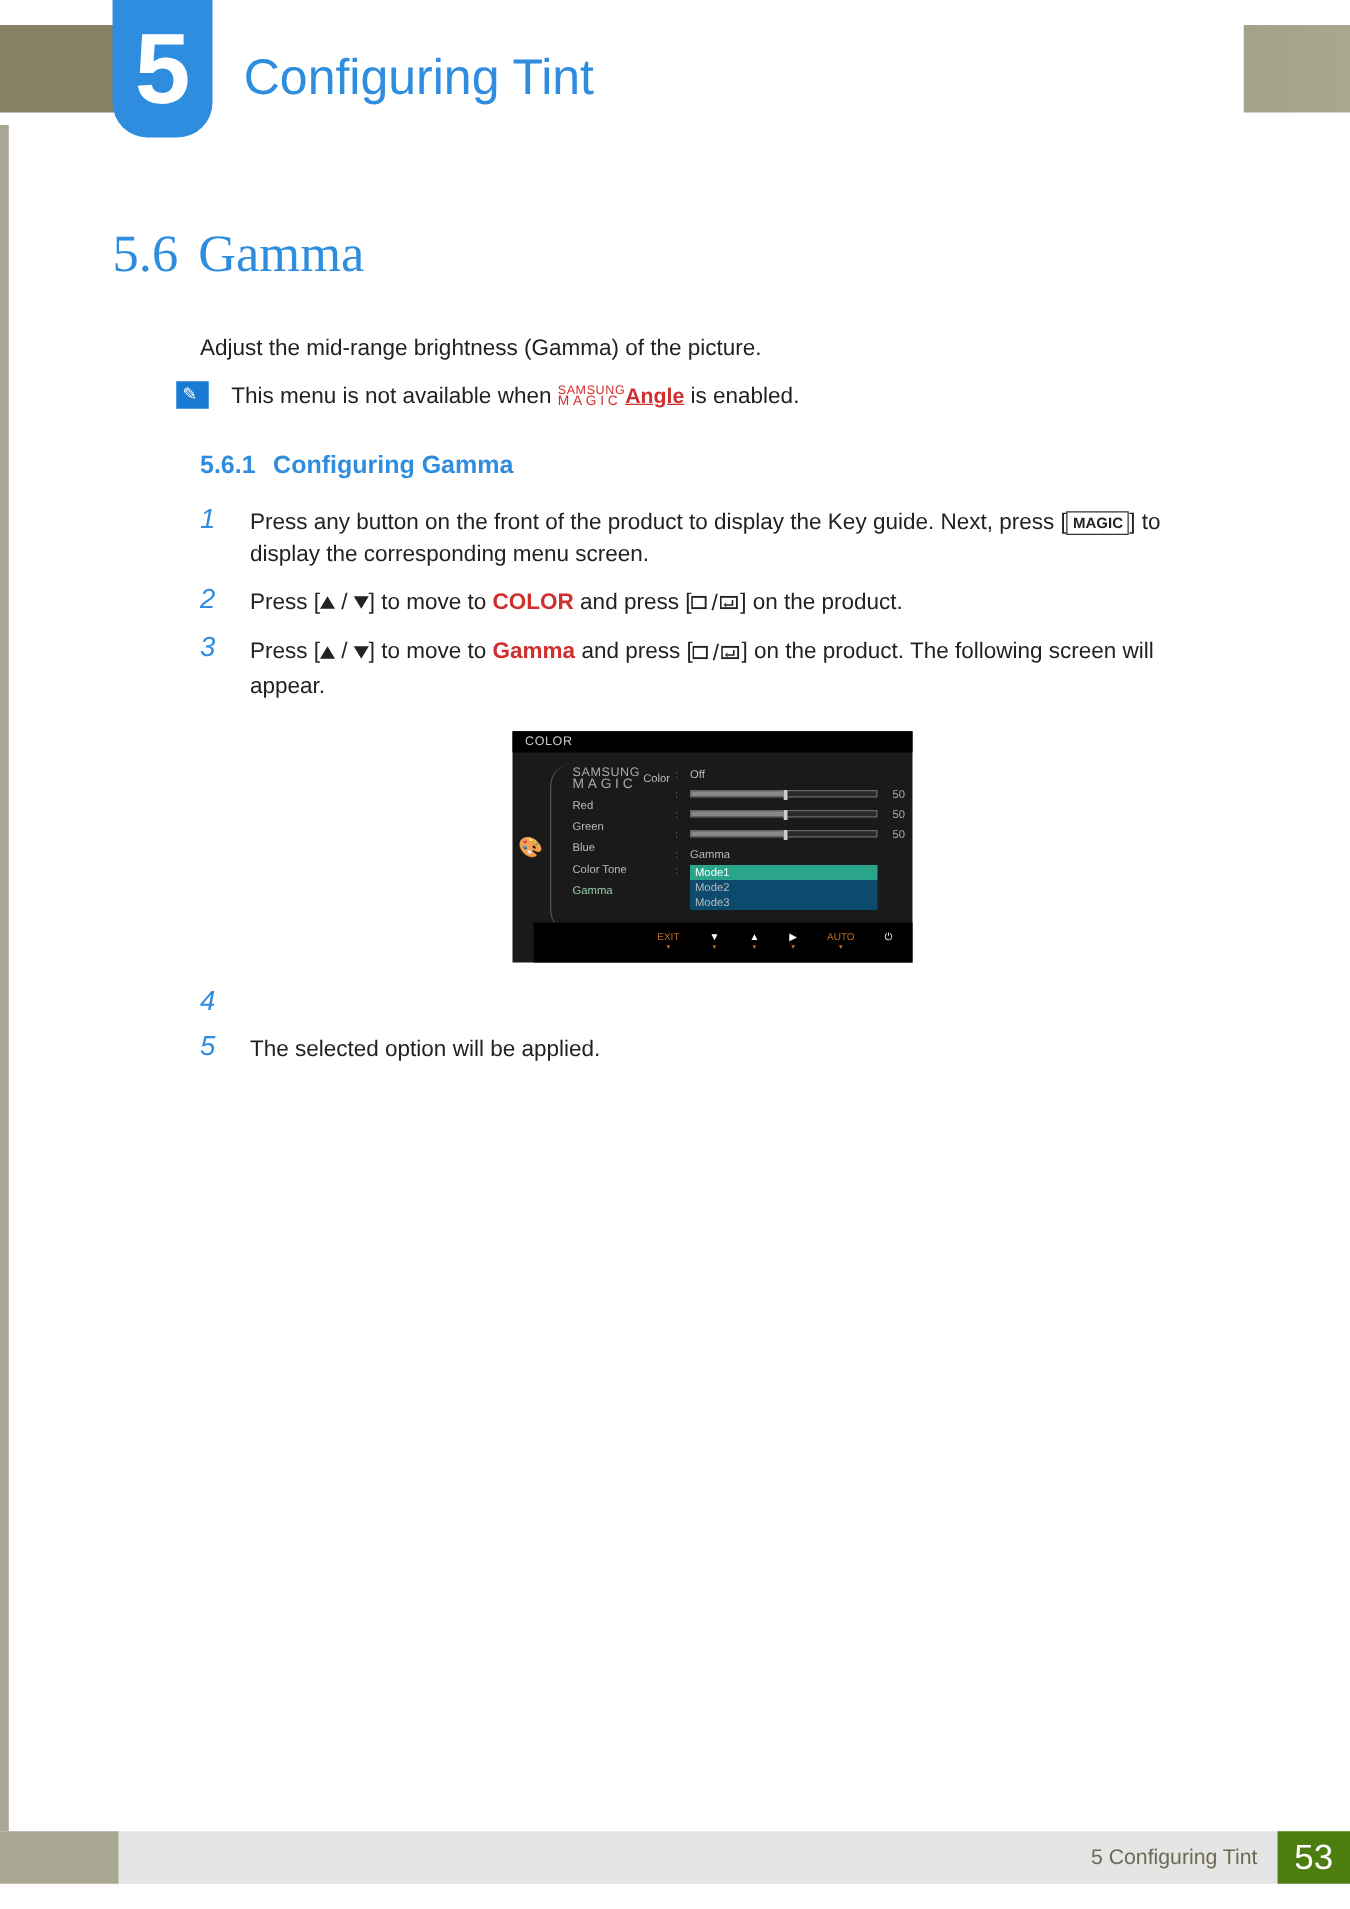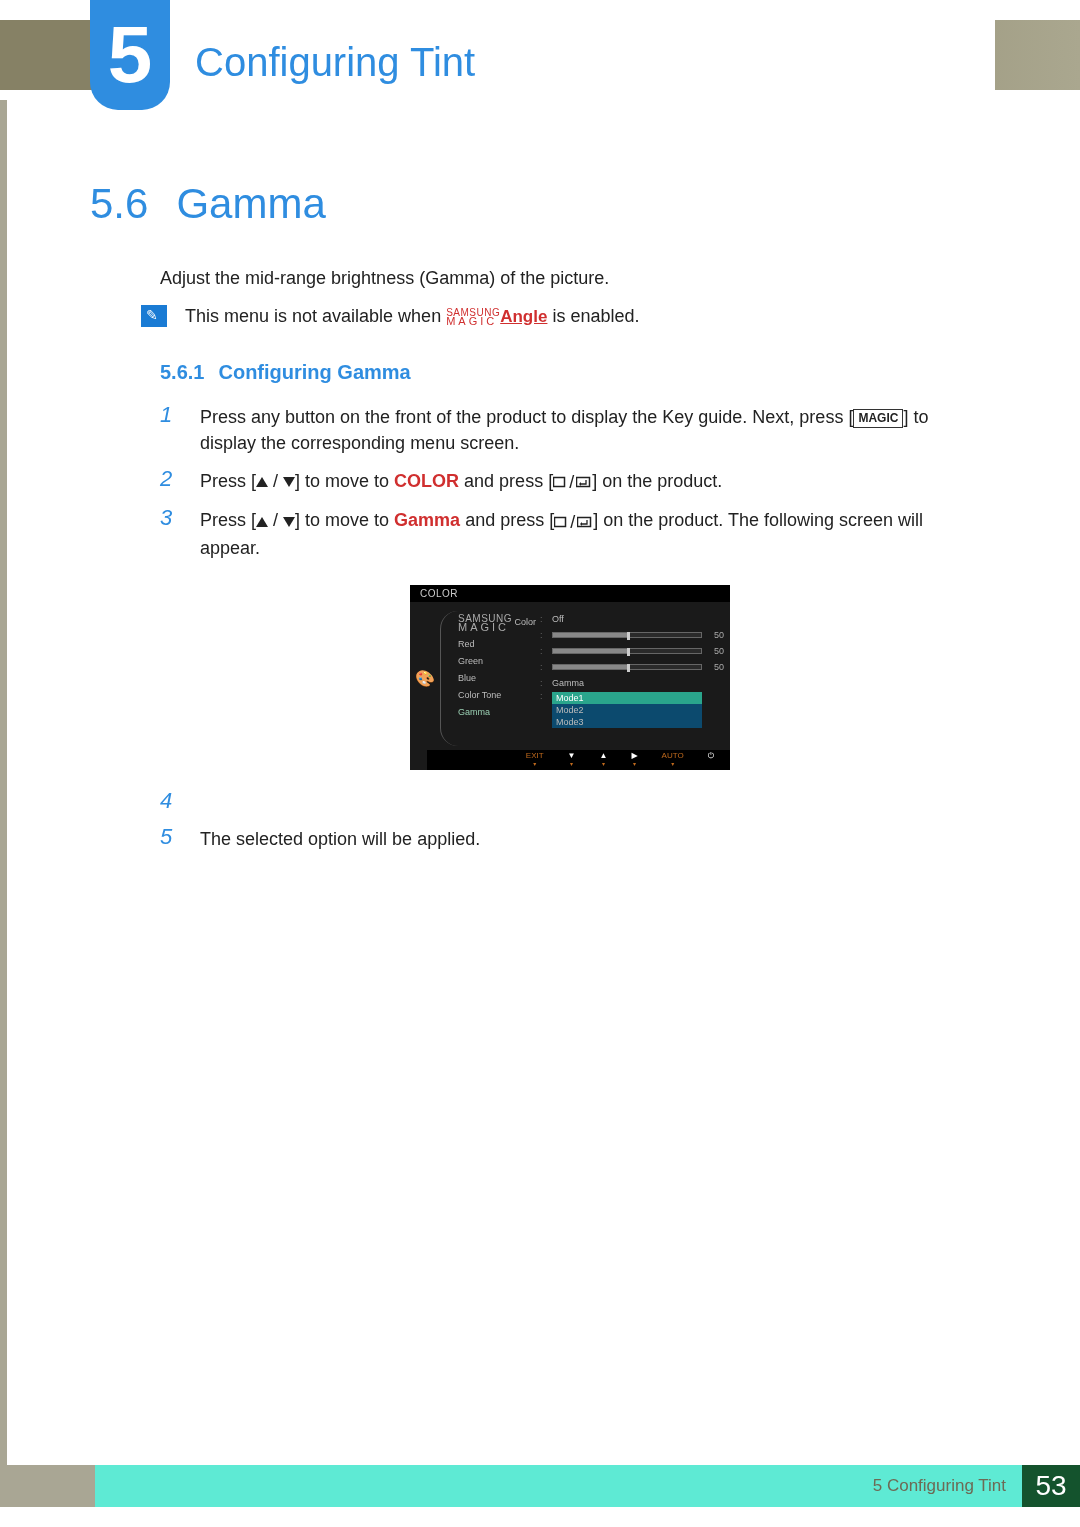--- a/index.html
+++ b/index.html
@@ -37,21 +37,21 @@
   .chapter-title {
     position:absolute;
     top:40px; left:195px;
     font-size:40px;
     color:#2f8de0;
   }
   .content {
     position:absolute;
     top:180px; left:100px; width:880px;
   }
-  .section-head { display:flex; align-items:baseline; gap:28px; margin-bottom:40px; margin-left:-10px;}
+  .section-head { display:flex; align-items:baseline; gap:16px; margin-bottom:40px; margin-left:-10px;font-family:Liberation Serif, serif;}
   .section-num { font-size:42px; color:#2f8de0; font-weight:500;}
   .section-title { font-size:42px; color:#2f8de0; font-weight:500;}
   .intro { font-size:18px; color:#222; margin-left:60px; margin-bottom:16px;}
   .note-row { display:flex; align-items:center; gap:18px; margin-left:41px; margin-bottom:34px;}
   .note-icon {
     width:26px; height:22px; background:#1a7bd4;
     position:relative; flex-shrink:0;
   }
   .note-icon::after{
     content:"✎"; position:absolute; color:#fff; font-size:14px;
@@ -98,37 +98,37 @@
   .slider-track { flex:1; height:6px; border:1px solid #666; background:#2a2a2a; position:relative;}
   .slider-fill { position:absolute; left:0; top:0; bottom:0; width:50%; background:#888;}
   .slider-knob { position:absolute; left:50%; top:-1px; width:3px; height:8px; background:#ccc;}
   .osd-num-out { position:absolute; font-size:9px; color:#aaa;}
   .dropdown {
     background:#2aa58c; color:#fff; font-size:9px; padding:1px 4px;
     margin-top:1px;
   }
   .dropdown-opt { background:#0c4a6e; color:#bbb; padding:1px 4px;}
   .osd-footer {
-    position:absolute; bottom:0; left:17px; right:0; height:20px;
+    position:absolute; bottom:0; left:17px; right:0; height:32px;
     background:#000; display:flex; justify-content:flex-end; align-items:center;
     gap:24px; padding-right:16px; font-size:8px; color:#c06a1d;
   }
   .osd-footer .ftri { color:#fff;}
   .osd-footer span {display:inline-flex; flex-direction:column; align-items:center; line-height:8px;}
   .osd-footer .sub { color:#c06a1d; font-size:6px;}
 
   
   .footer-bar {
     position:absolute;
     bottom:20px; left:0; right:0; height:42px;
     display:flex; align-items:stretch;
   }
   .footer-left { flex:0 0 95px; background:#a9a694;}
-  .footer-mid { flex:1; background:#5eead4; display:flex; justify-content:flex-end; align-items:center; padding-right:16px; color:#6d6a55; font-size:17px;}
-  .footer-right { flex:0 0 58px; background:#14532d; color:#fff; display:flex; align-items:center; justify-content:center; font-size:28px;}
+  .footer-mid { flex:1; background:#e5e5e5; display:flex; justify-content:flex-end; align-items:center; padding-right:16px; color:#6d6a55; font-size:17px;}
+  .footer-right { flex:0 0 58px; background:#4d7c0f; color:#fff; display:flex; align-items:center; justify-content:center; font-size:28px;}
   .side-line { position:absolute; top:100px; bottom:62px; left:0; width:7px; background:#a9a694;}
 </style>
 </head>
 <body>
 
 <div class="side-line"></div>
 <div class="top-band"></div>
 <div class="white-over"></div>
 <div class="chapter-tab">
   <span>5</span>

